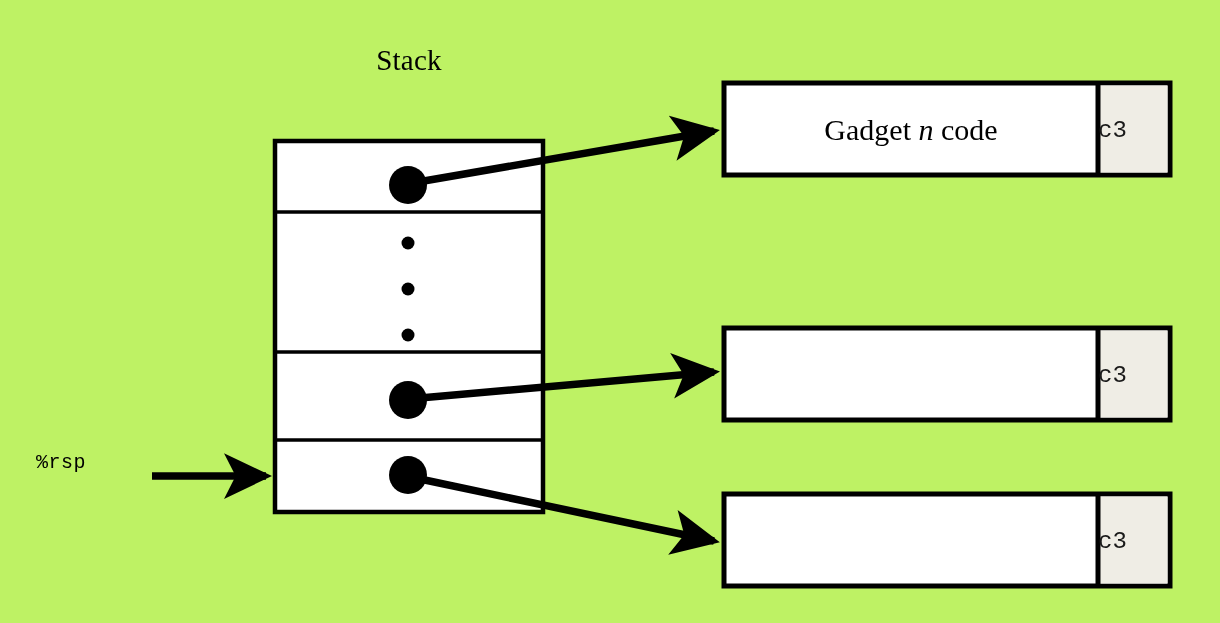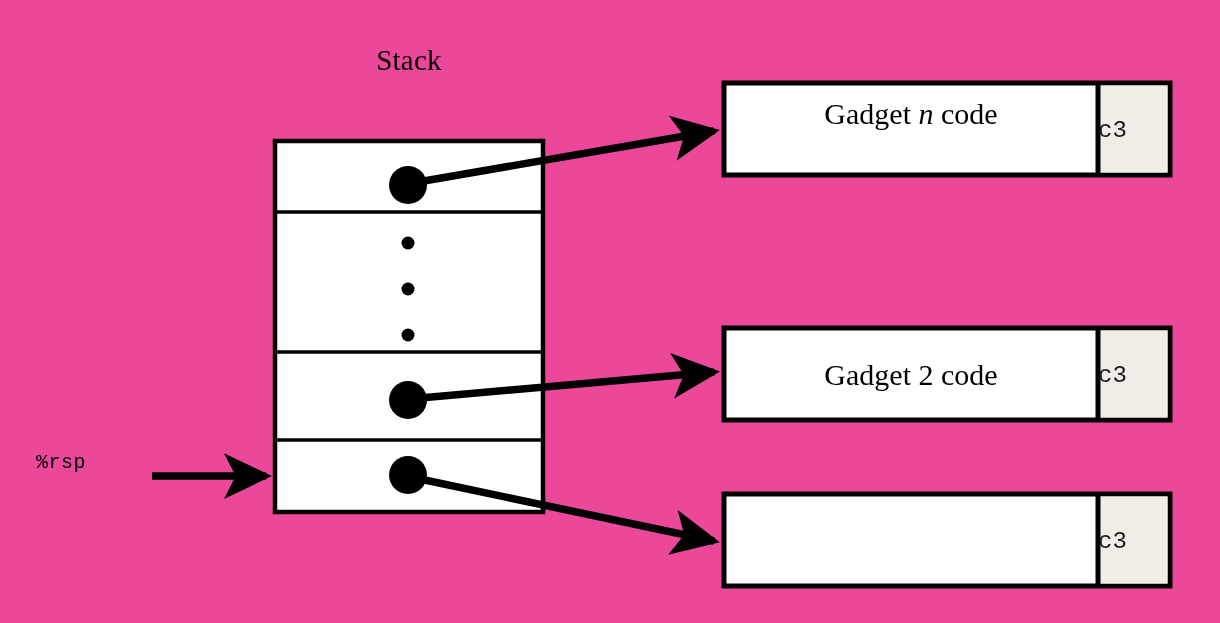--- a/index.html
+++ b/index.html
@@ -4,21 +4,21 @@
 <style>
   html, body {
     margin: 0;
     padding: 0;
     background: #ffffff;
   }
   #canvas {
     position: relative;
     width: 1220px;
     height: 623px;
-    background: #ec4899;
+    background: #bef264;
     font-family: "Liberation Serif", "DejaVu Serif", serif;
     overflow: hidden;
   }
   #diagram-svg {
     position: absolute;
     left: 0;
     top: 0;
     width: 1220px;
     height: 623px;
   }
@@ -60,21 +60,21 @@
   .ret-label {
     font-family: "Liberation Mono", "DejaVu Sans Mono", monospace;
     font-size: 24px;
     text-align: left;
     width: 72px;
     left: 1098px;
     color: #1a1a1a;
   }
   #g1-code { top: 524px; }
   #g2-code { top: 358px; }
-  #gn-code { top: 97px; }
+  #gn-code { top: 113px; }
   #g1-ret  { top: 528px; }
   #g2-ret  { top: 362px; }
   #gn-ret  { top: 117px; }
 </style>
 </head>
 <body>
 
 <div id="canvas">
 
   <svg id="diagram-svg" viewBox="0 0 1220 623">
@@ -126,18 +126,17 @@
     </g>
   </svg>
 
   <div class="txt serif-label" id="stack-title">Stack</div>
 
   <div class="txt mono-label" id="rsp-label">%rsp</div>
 
   <div class="txt serif-label gadget-code-label" id="gn-code"><span>Gadget </span><em>n</em><span> code</span></div>
   <div class="txt ret-label" id="gn-ret">c3</div>
 
-  <div class="txt serif-label gadget-code-label" id="g2-code"><span>Gadget </span><span>2</span><span> code</span></div>
   <div class="txt ret-label" id="g2-ret">c3</div>
 
   <div class="txt ret-label" id="g1-ret">c3</div>
 
 </div>
 
 </body></html>

